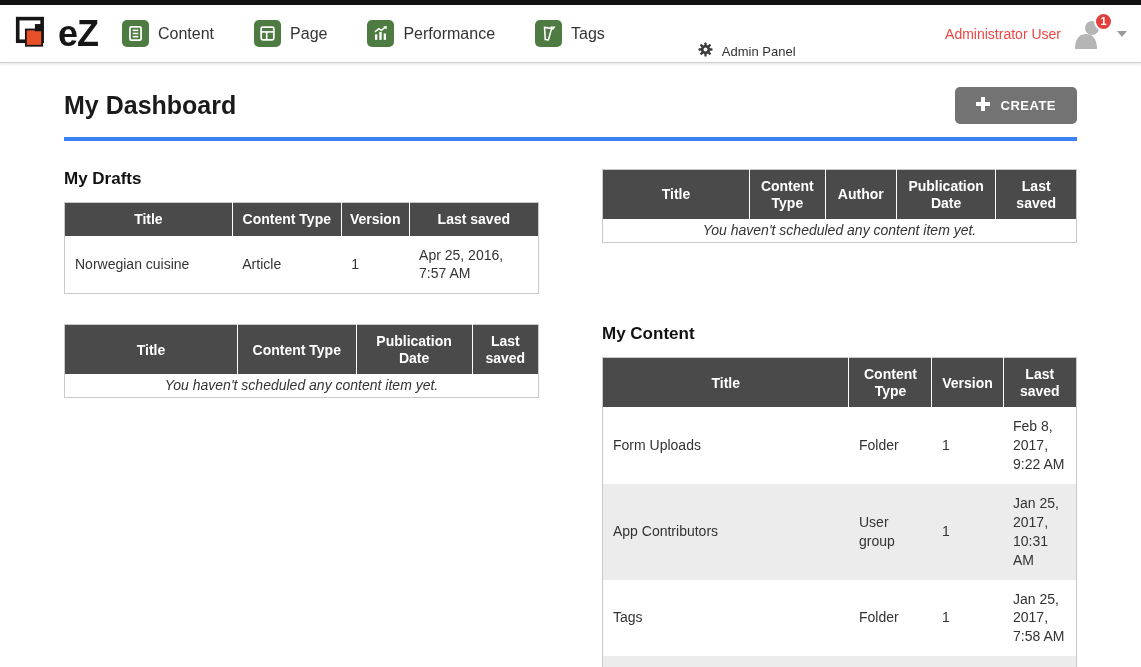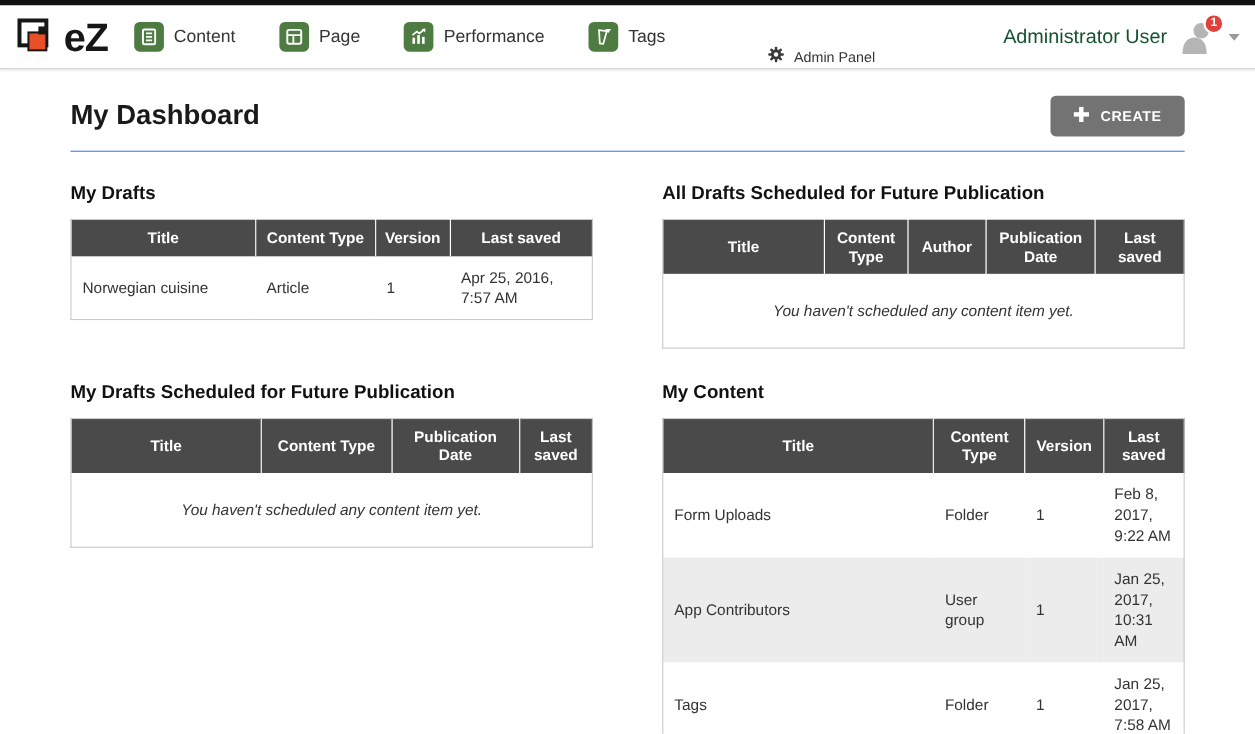--- a/index.html
+++ b/index.html
@@ -15,54 +15,54 @@
   .logo svg { display:block; }
   .logo-text { font-size:36px; font-weight:bold; color:#161616; margin-left:4px; letter-spacing:-1px; }
   .nav-items { display:flex; align-items:center; gap:40px; margin-left:24px; }
   .nav-item { display:flex; align-items:center; gap:9px; cursor:pointer; }
   .nav-icon { width:27px; height:27px; background:#4e7b42; border-radius:5px;
               display:flex; align-items:center; justify-content:center; }
   .nav-label { font-size:16px; color:#333; }
   .admin-panel { display:flex; align-items:center; gap:8px; margin-left:92px; cursor:pointer;margin-top:36px; }
   .admin-panel-label { font-size:13px; color:#333; }
   .user-area { margin-left:auto; display:flex; align-items:center; gap:10px; cursor:pointer; }
-  .user-name { font-size:18px; color:#14532d; }
+  .user-name { font-size:14px; color:#ef4444; }
   .avatar-wrap { position:relative; width:34px; height:30px; }
   .badge { position:absolute; top:-7px; right:-8px; min-width:19px; height:19px;
            background:#e2403c; border:2px solid #fff; border-radius:50%;
            color:#fff; font-size:11px; font-weight:bold; display:flex;
            align-items:center; justify-content:center; line-height:1; }
   .caret-down { width:0; height:0; border-left:5px solid transparent;
                 border-right:5px solid transparent; border-top:6px solid #9a9a9a;
                 margin-left:2px; }
 
   
   .page { padding:0 64px; }
   .page-head { display:flex; align-items:center; justify-content:space-between;
-               padding:24px 0 13px 0; border-bottom:1px solid #3b82f6; }
+               padding:24px 0 13px 0; border-bottom:4px solid #3b82f6; }
   .page-title { font-size:25px; font-weight:bold; color:#1a1a1a; }
   .create-btn { background:#737373; color:#fff; border:none; border-radius:5px;
                 height:37px; padding:0 21px; font-size:13px; font-weight:bold;
                 letter-spacing:.5px; display:flex; align-items:center; gap:11px;
                 cursor:pointer; font-family:"Liberation Sans", sans-serif; }
 
   
   .dashboard { display:grid; grid-template-columns:1fr 1fr; column-gap:63px;
                row-gap:30px; margin-top:28px; }
   .panel h2 { font-size:17px; font-weight:bold; color:#111; margin-bottom:13px; }
   table { width:100%; border-collapse:collapse; table-layout:fixed;
           border:1px solid #c9c9c9; }
   thead th { background:#4a4a4a; color:#fff; font-size:14px; font-weight:bold;
              text-align:center; padding:8px 8px; line-height:1.18;
              border-right:1px solid #fff; vertical-align:middle; }
   thead th:last-child { border-right:none; }
   tbody td { font-size:14px; color:#333; padding:10px 10px; line-height:1.35;
              vertical-align:middle; word-wrap:break-word; }
   tbody tr:nth-child(even) { background:#ececec; }
-  tbody tr.empty-row td { text-align:center; font-style:italic; padding:24px 10px; }
+  tbody tr.empty-row td { text-align:center; font-style:italic; padding:2px 10px; }
   tbody tr.empty-row { background:#fff; }
 
   
   .t-my-drafts th:nth-child(1){width:35.4%} .t-my-drafts th:nth-child(2){width:23%}
   .t-my-drafts th:nth-child(3){width:14.3%} .t-my-drafts th:nth-child(4){width:27.3%}
   .t-all-sched th:nth-child(1){width:31%} .t-all-sched th:nth-child(2){width:16%}
   .t-all-sched th:nth-child(3){width:15%} .t-all-sched th:nth-child(4){width:21%}
   .t-all-sched th:nth-child(5){width:17%}
   .t-my-sched th:nth-child(1){width:36.5%} .t-my-sched th:nth-child(2){width:25%}
   .t-my-sched th:nth-child(3){width:24.5%} .t-my-sched th:nth-child(4){width:14%}
@@ -192,41 +192,39 @@
               <td>Norwegian cuisine</td>
               <td>Article</td>
               <td>1</td>
               <td>Apr 25, 2016, 7:57 AM</td>
             </tr>
           </tbody>
       </table>
     </div>
 
     <div class="panel">
-      <h2>All Drafts Scheduled for Future Publication</h2>
       <table class="t-all-sched">
         <thead>
             <tr>
               <th>Title</th>
               <th>Content Type</th>
               <th>Author</th>
               <th>Publication Date</th>
               <th>Last saved</th>
             </tr>
           </thead>
         <tbody>
             <tr class="empty-row">
               <td colspan="5">You haven't scheduled any content item yet.</td>
             </tr>
           </tbody>
       </table>
     </div>
 
     <div class="panel">
-      <h2>My Drafts Scheduled for Future Publication</h2>
       <table class="t-my-sched">
         <thead>
             <tr>
               <th>Title</th>
               <th>Content Type</th>
               <th>Publication Date</th>
               <th>Last saved</th>
             </tr>
           </thead>
         <tbody>

